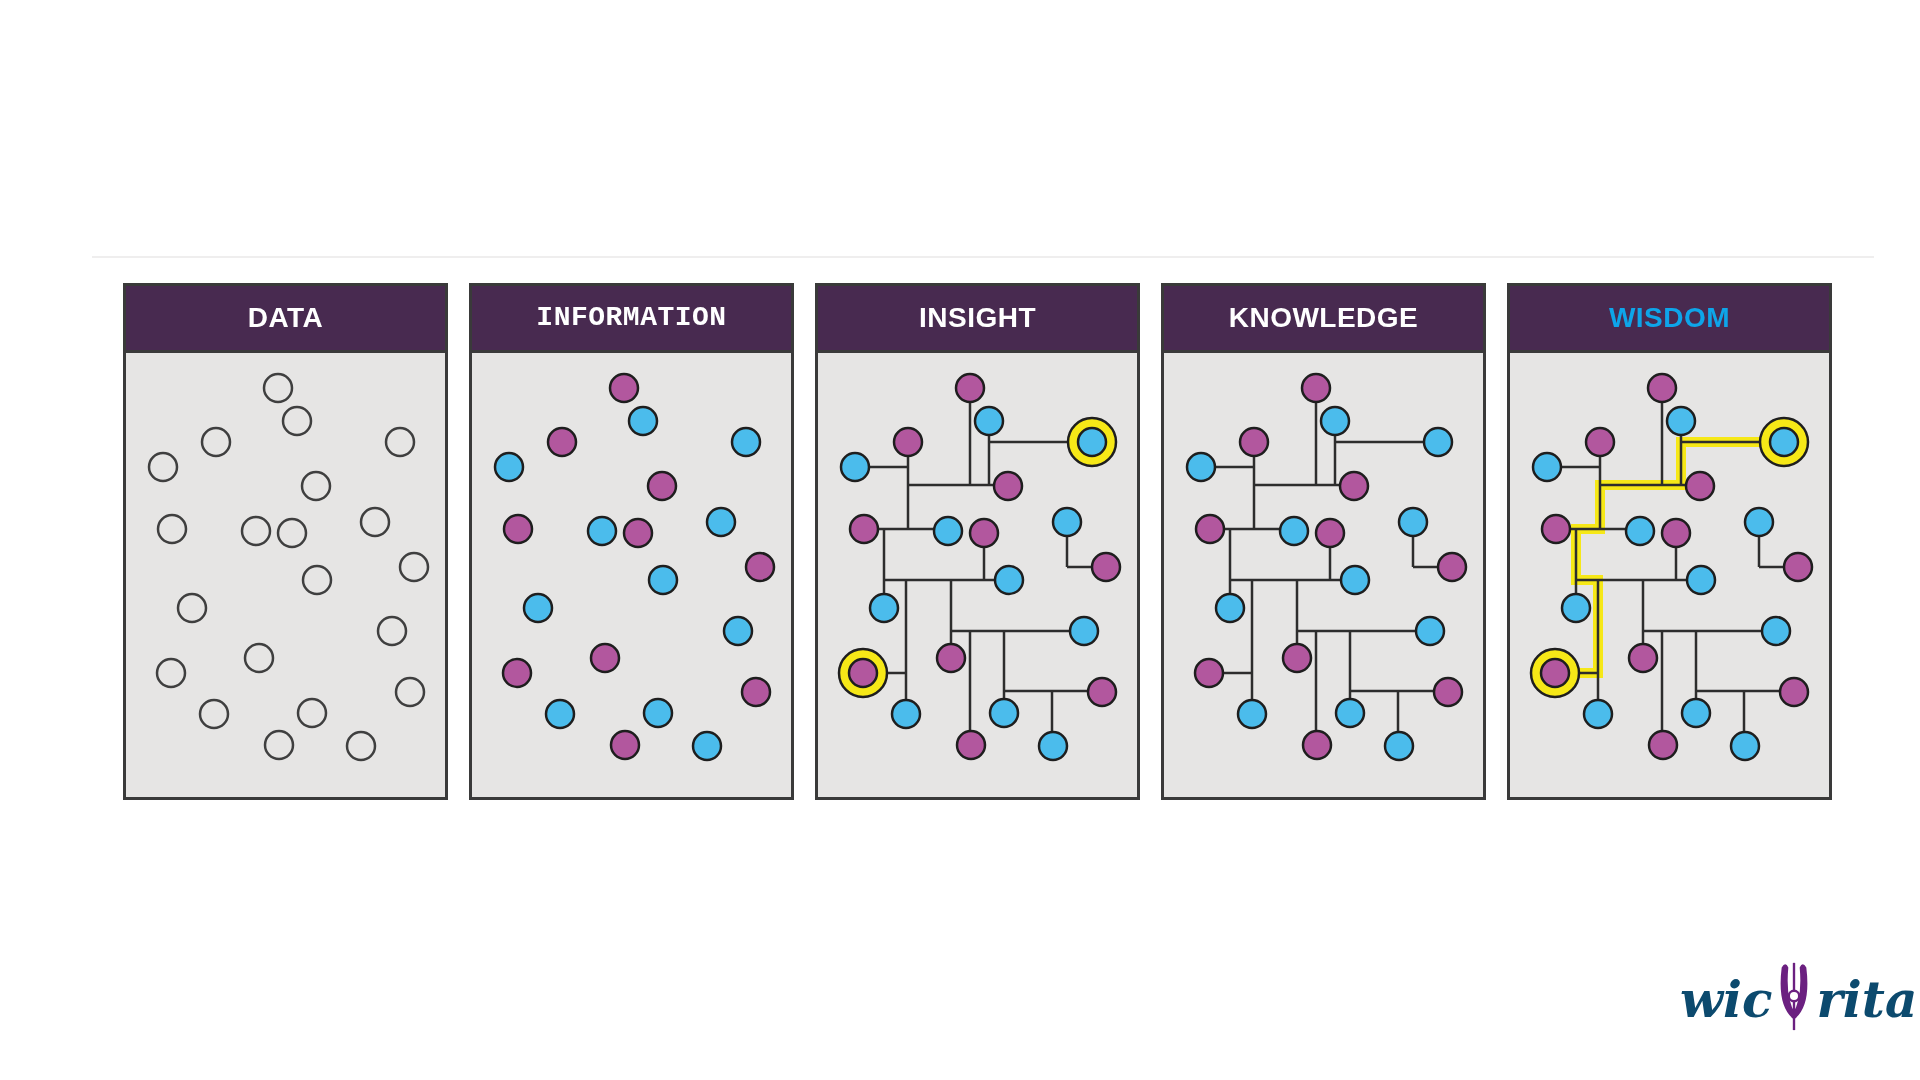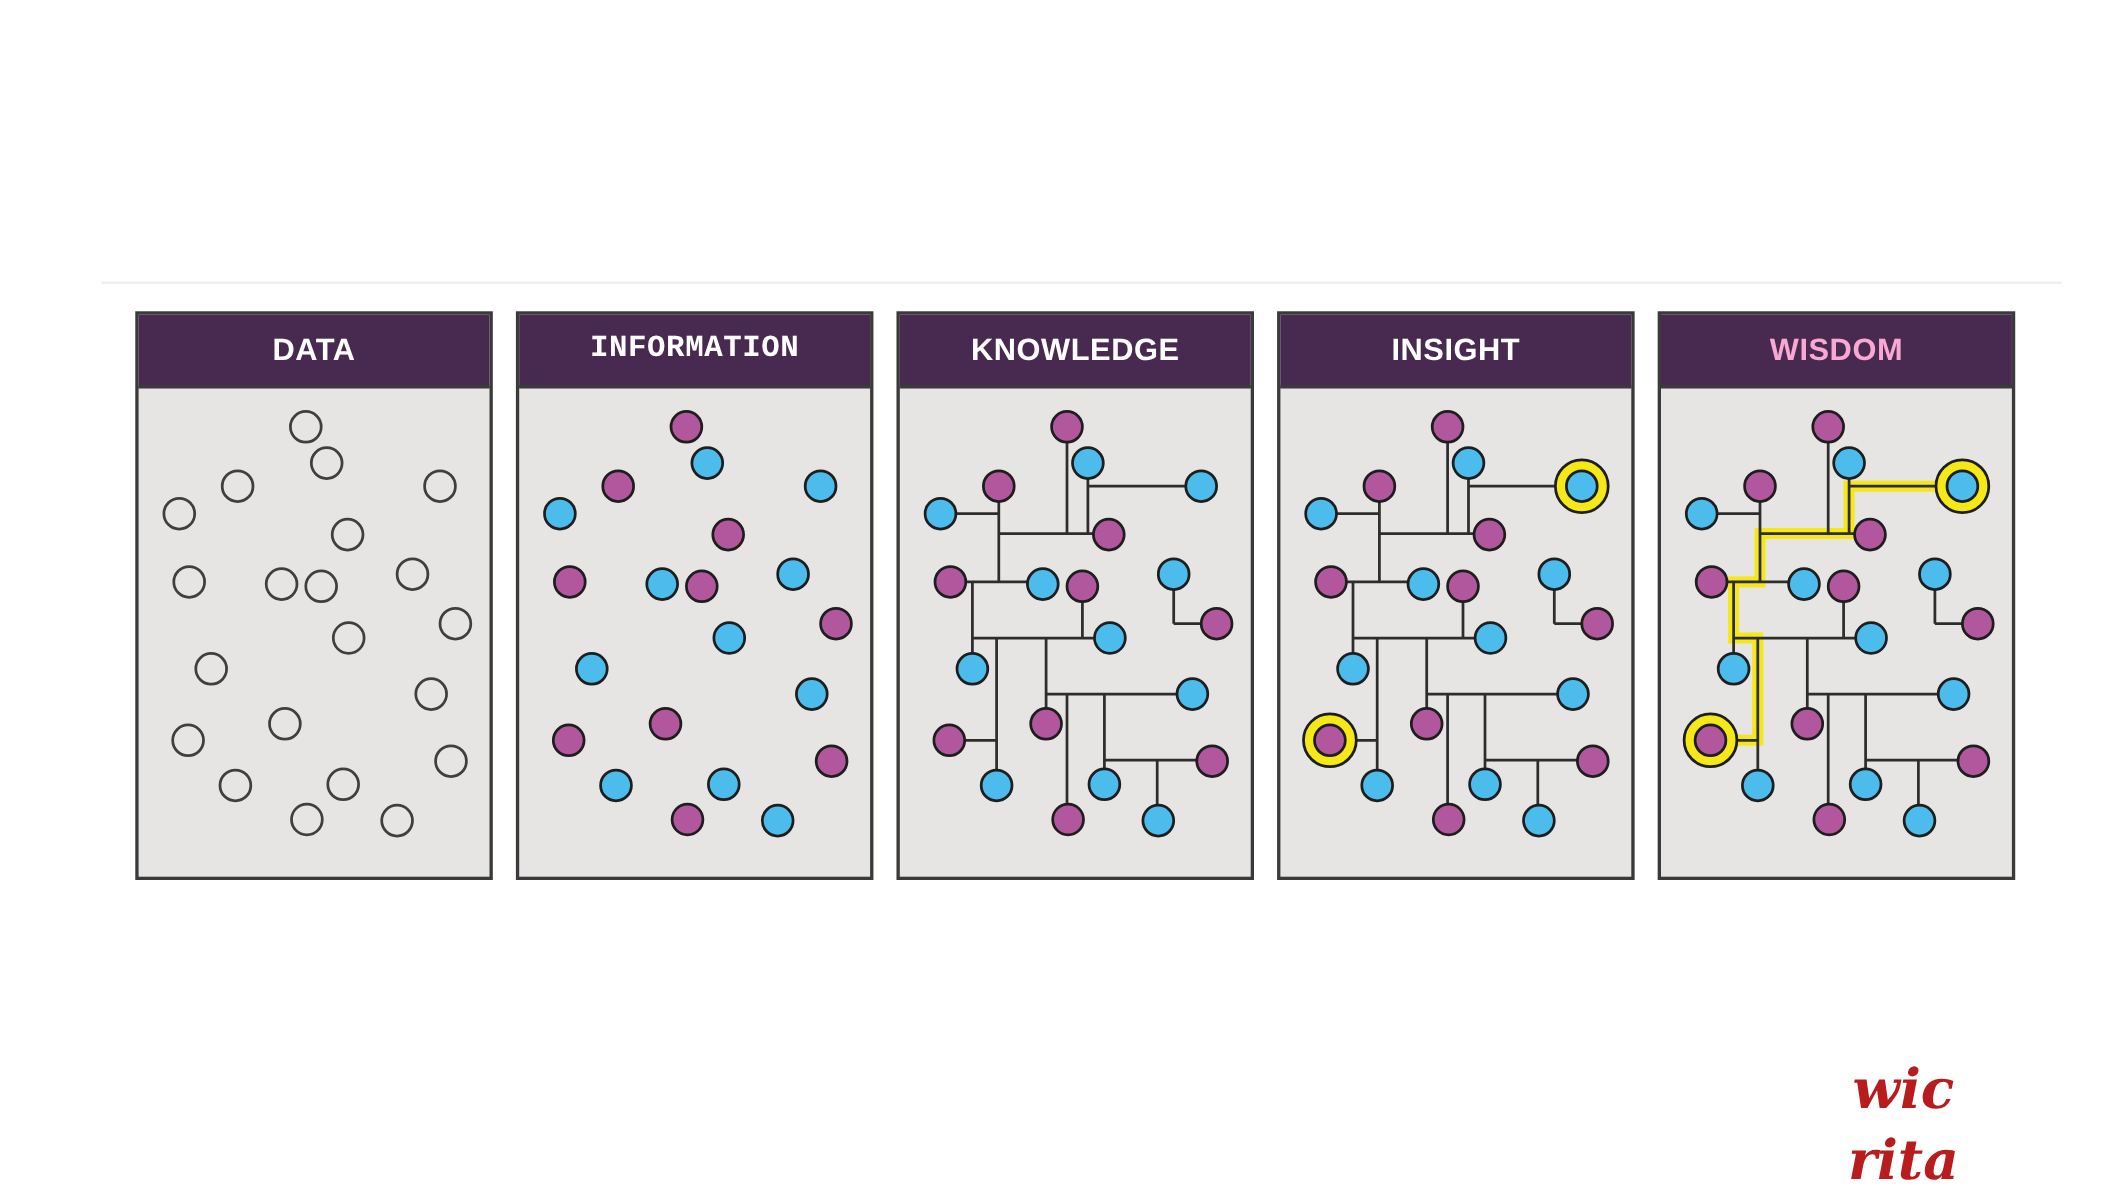--- a/index.html
+++ b/index.html
@@ -64,66 +64,20 @@
           <circle cx="284" cy="339" r="14" fill="none" stroke="#3f3f3f" stroke-width="2.5"></circle>
           <circle cx="88" cy="361" r="14" fill="none" stroke="#3f3f3f" stroke-width="2.5"></circle>
           <circle cx="186" cy="360" r="14" fill="none" stroke="#3f3f3f" stroke-width="2.5"></circle>
           <circle cx="153" cy="392" r="14" fill="none" stroke="#3f3f3f" stroke-width="2.5"></circle>
           <circle cx="235" cy="393" r="14" fill="none" stroke="#3f3f3f" stroke-width="2.5"></circle>
         </svg>
       </div>
       <div class="panel" style="background: rgb(230, 229, 228); border-color: rgb(58, 58, 58);">
         <div class="panel-header" style="background: rgb(72, 42, 80); color: rgb(255, 255, 255); border-bottom-color: rgb(58, 58, 58); font-family: Liberation Mono, monospace;">INFORMATION</div>
         <svg width="319" height="441" viewBox="0 0 319 441" class="panel-body">
-          <circle cx="152" cy="35" r="14" fill="#b2579e" stroke="#1e1e1e" stroke-width="2.5"></circle>
-          <circle cx="171" cy="68" r="14" fill="#4bbcec" stroke="#1e1e1e" stroke-width="2.5"></circle>
-          <circle cx="90" cy="89" r="14" fill="#b2579e" stroke="#1e1e1e" stroke-width="2.5"></circle>
-          <circle cx="274" cy="89" r="14" fill="#4bbcec" stroke="#1e1e1e" stroke-width="2.5"></circle>
-          <circle cx="37" cy="114" r="14" fill="#4bbcec" stroke="#1e1e1e" stroke-width="2.5"></circle>
-          <circle cx="190" cy="133" r="14" fill="#b2579e" stroke="#1e1e1e" stroke-width="2.5"></circle>
-          <circle cx="46" cy="176" r="14" fill="#b2579e" stroke="#1e1e1e" stroke-width="2.5"></circle>
-          <circle cx="130" cy="178" r="14" fill="#4bbcec" stroke="#1e1e1e" stroke-width="2.5"></circle>
-          <circle cx="166" cy="180" r="14" fill="#b2579e" stroke="#1e1e1e" stroke-width="2.5"></circle>
-          <circle cx="249" cy="169" r="14" fill="#4bbcec" stroke="#1e1e1e" stroke-width="2.5"></circle>
-          <circle cx="288" cy="214" r="14" fill="#b2579e" stroke="#1e1e1e" stroke-width="2.5"></circle>
-          <circle cx="191" cy="227" r="14" fill="#4bbcec" stroke="#1e1e1e" stroke-width="2.5"></circle>
-          <circle cx="66" cy="255" r="14" fill="#4bbcec" stroke="#1e1e1e" stroke-width="2.5"></circle>
-          <circle cx="266" cy="278" r="14" fill="#4bbcec" stroke="#1e1e1e" stroke-width="2.5"></circle>
-          <circle cx="133" cy="305" r="14" fill="#b2579e" stroke="#1e1e1e" stroke-width="2.5"></circle>
-          <circle cx="45" cy="320" r="14" fill="#b2579e" stroke="#1e1e1e" stroke-width="2.5"></circle>
-          <circle cx="284" cy="339" r="14" fill="#b2579e" stroke="#1e1e1e" stroke-width="2.5"></circle>
-          <circle cx="88" cy="361" r="14" fill="#4bbcec" stroke="#1e1e1e" stroke-width="2.5"></circle>
-          <circle cx="186" cy="360" r="14" fill="#4bbcec" stroke="#1e1e1e" stroke-width="2.5"></circle>
-          <circle cx="153" cy="392" r="14" fill="#b2579e" stroke="#1e1e1e" stroke-width="2.5"></circle>
-          <circle cx="235" cy="393" r="14" fill="#4bbcec" stroke="#1e1e1e" stroke-width="2.5"></circle>
-        </svg>
-      </div>
-      <div class="panel" style="background: rgb(230, 229, 228); border-color: rgb(58, 58, 58);">
-        <div class="panel-header" style="background: rgb(72, 42, 80); color: rgb(255, 255, 255); border-bottom-color: rgb(58, 58, 58);">KNOWLEDGE</div>
-        <svg width="319" height="441" viewBox="0 0 319 441" class="panel-body">
-          <line x1="152" y1="49" x2="152" y2="132" stroke="#2d2d2d" stroke-width="2.5"></line>
-          <line x1="171" y1="82" x2="171" y2="132" stroke="#2d2d2d" stroke-width="2.5"></line>
-          <line x1="171" y1="89" x2="260" y2="89" stroke="#2d2d2d" stroke-width="2.5"></line>
-          <line x1="90" y1="132" x2="176" y2="132" stroke="#2d2d2d" stroke-width="2.5"></line>
-          <line x1="90" y1="103" x2="90" y2="176" stroke="#2d2d2d" stroke-width="2.5"></line>
-          <line x1="51" y1="114" x2="90" y2="114" stroke="#2d2d2d" stroke-width="2.5"></line>
-          <line x1="60" y1="176" x2="116" y2="176" stroke="#2d2d2d" stroke-width="2.5"></line>
-          <line x1="66" y1="176" x2="66" y2="241" stroke="#2d2d2d" stroke-width="2.5"></line>
-          <line x1="66" y1="227" x2="177" y2="227" stroke="#2d2d2d" stroke-width="2.5"></line>
-          <line x1="166" y1="194" x2="166" y2="227" stroke="#2d2d2d" stroke-width="2.5"></line>
-          <line x1="249" y1="183" x2="249" y2="214" stroke="#2d2d2d" stroke-width="2.5"></line>
-          <line x1="249" y1="214" x2="274" y2="214" stroke="#2d2d2d" stroke-width="2.5"></line>
-          <line x1="88" y1="227" x2="88" y2="347" stroke="#2d2d2d" stroke-width="2.5"></line>
-          <line x1="59" y1="320" x2="88" y2="320" stroke="#2d2d2d" stroke-width="2.5"></line>
-          <line x1="133" y1="227" x2="133" y2="291" stroke="#2d2d2d" stroke-width="2.5"></line>
-          <line x1="133" y1="278" x2="252" y2="278" stroke="#2d2d2d" stroke-width="2.5"></line>
-          <line x1="152" y1="278" x2="152" y2="378" stroke="#2d2d2d" stroke-width="2.5"></line>
-          <line x1="186" y1="278" x2="186" y2="346" stroke="#2d2d2d" stroke-width="2.5"></line>
-          <line x1="186" y1="338" x2="270" y2="338" stroke="#2d2d2d" stroke-width="2.5"></line>
-          <line x1="234" y1="338" x2="234" y2="379" stroke="#2d2d2d" stroke-width="2.5"></line>
           <circle cx="152" cy="35" r="14" fill="#b2579e" stroke="#1e1e1e" stroke-width="2.5"></circle>
           <circle cx="171" cy="68" r="14" fill="#4bbcec" stroke="#1e1e1e" stroke-width="2.5"></circle>
           <circle cx="90" cy="89" r="14" fill="#b2579e" stroke="#1e1e1e" stroke-width="2.5"></circle>
           <circle cx="274" cy="89" r="14" fill="#4bbcec" stroke="#1e1e1e" stroke-width="2.5"></circle>
           <circle cx="37" cy="114" r="14" fill="#4bbcec" stroke="#1e1e1e" stroke-width="2.5"></circle>
           <circle cx="190" cy="133" r="14" fill="#b2579e" stroke="#1e1e1e" stroke-width="2.5"></circle>
           <circle cx="46" cy="176" r="14" fill="#b2579e" stroke="#1e1e1e" stroke-width="2.5"></circle>
           <circle cx="130" cy="178" r="14" fill="#4bbcec" stroke="#1e1e1e" stroke-width="2.5"></circle>
           <circle cx="166" cy="180" r="14" fill="#b2579e" stroke="#1e1e1e" stroke-width="2.5"></circle>
           <circle cx="249" cy="169" r="14" fill="#4bbcec" stroke="#1e1e1e" stroke-width="2.5"></circle>
@@ -182,21 +136,67 @@
           <circle cx="133" cy="305" r="14" fill="#b2579e" stroke="#1e1e1e" stroke-width="2.5"></circle>
           <circle cx="45" cy="320" r="14" fill="#b2579e" stroke="#1e1e1e" stroke-width="2.5"></circle>
           <circle cx="284" cy="339" r="14" fill="#b2579e" stroke="#1e1e1e" stroke-width="2.5"></circle>
           <circle cx="88" cy="361" r="14" fill="#4bbcec" stroke="#1e1e1e" stroke-width="2.5"></circle>
           <circle cx="186" cy="360" r="14" fill="#4bbcec" stroke="#1e1e1e" stroke-width="2.5"></circle>
           <circle cx="153" cy="392" r="14" fill="#b2579e" stroke="#1e1e1e" stroke-width="2.5"></circle>
           <circle cx="235" cy="393" r="14" fill="#4bbcec" stroke="#1e1e1e" stroke-width="2.5"></circle>
         </svg>
       </div>
       <div class="panel" style="background: rgb(230, 229, 228); border-color: rgb(58, 58, 58);">
-        <div class="panel-header" style="background: rgb(72, 42, 80); color: #f9a8d4; border-bottom-color: rgb(58, 58, 58);">WISDOM</div>
+        <div class="panel-header" style="background: rgb(72, 42, 80); color: rgb(255, 255, 255); border-bottom-color: rgb(58, 58, 58);">KNOWLEDGE</div>
+        <svg width="319" height="441" viewBox="0 0 319 441" class="panel-body">
+          <line x1="152" y1="49" x2="152" y2="132" stroke="#2d2d2d" stroke-width="2.5"></line>
+          <line x1="171" y1="82" x2="171" y2="132" stroke="#2d2d2d" stroke-width="2.5"></line>
+          <line x1="171" y1="89" x2="260" y2="89" stroke="#2d2d2d" stroke-width="2.5"></line>
+          <line x1="90" y1="132" x2="176" y2="132" stroke="#2d2d2d" stroke-width="2.5"></line>
+          <line x1="90" y1="103" x2="90" y2="176" stroke="#2d2d2d" stroke-width="2.5"></line>
+          <line x1="51" y1="114" x2="90" y2="114" stroke="#2d2d2d" stroke-width="2.5"></line>
+          <line x1="60" y1="176" x2="116" y2="176" stroke="#2d2d2d" stroke-width="2.5"></line>
+          <line x1="66" y1="176" x2="66" y2="241" stroke="#2d2d2d" stroke-width="2.5"></line>
+          <line x1="66" y1="227" x2="177" y2="227" stroke="#2d2d2d" stroke-width="2.5"></line>
+          <line x1="166" y1="194" x2="166" y2="227" stroke="#2d2d2d" stroke-width="2.5"></line>
+          <line x1="249" y1="183" x2="249" y2="214" stroke="#2d2d2d" stroke-width="2.5"></line>
+          <line x1="249" y1="214" x2="274" y2="214" stroke="#2d2d2d" stroke-width="2.5"></line>
+          <line x1="88" y1="227" x2="88" y2="347" stroke="#2d2d2d" stroke-width="2.5"></line>
+          <line x1="59" y1="320" x2="88" y2="320" stroke="#2d2d2d" stroke-width="2.5"></line>
+          <line x1="133" y1="227" x2="133" y2="291" stroke="#2d2d2d" stroke-width="2.5"></line>
+          <line x1="133" y1="278" x2="252" y2="278" stroke="#2d2d2d" stroke-width="2.5"></line>
+          <line x1="152" y1="278" x2="152" y2="378" stroke="#2d2d2d" stroke-width="2.5"></line>
+          <line x1="186" y1="278" x2="186" y2="346" stroke="#2d2d2d" stroke-width="2.5"></line>
+          <line x1="186" y1="338" x2="270" y2="338" stroke="#2d2d2d" stroke-width="2.5"></line>
+          <line x1="234" y1="338" x2="234" y2="379" stroke="#2d2d2d" stroke-width="2.5"></line>
+          <circle cx="152" cy="35" r="14" fill="#b2579e" stroke="#1e1e1e" stroke-width="2.5"></circle>
+          <circle cx="171" cy="68" r="14" fill="#4bbcec" stroke="#1e1e1e" stroke-width="2.5"></circle>
+          <circle cx="90" cy="89" r="14" fill="#b2579e" stroke="#1e1e1e" stroke-width="2.5"></circle>
+          <circle cx="274" cy="89" r="14" fill="#4bbcec" stroke="#1e1e1e" stroke-width="2.5"></circle>
+          <circle cx="37" cy="114" r="14" fill="#4bbcec" stroke="#1e1e1e" stroke-width="2.5"></circle>
+          <circle cx="190" cy="133" r="14" fill="#b2579e" stroke="#1e1e1e" stroke-width="2.5"></circle>
+          <circle cx="46" cy="176" r="14" fill="#b2579e" stroke="#1e1e1e" stroke-width="2.5"></circle>
+          <circle cx="130" cy="178" r="14" fill="#4bbcec" stroke="#1e1e1e" stroke-width="2.5"></circle>
+          <circle cx="166" cy="180" r="14" fill="#b2579e" stroke="#1e1e1e" stroke-width="2.5"></circle>
+          <circle cx="249" cy="169" r="14" fill="#4bbcec" stroke="#1e1e1e" stroke-width="2.5"></circle>
+          <circle cx="288" cy="214" r="14" fill="#b2579e" stroke="#1e1e1e" stroke-width="2.5"></circle>
+          <circle cx="191" cy="227" r="14" fill="#4bbcec" stroke="#1e1e1e" stroke-width="2.5"></circle>
+          <circle cx="66" cy="255" r="14" fill="#4bbcec" stroke="#1e1e1e" stroke-width="2.5"></circle>
+          <circle cx="266" cy="278" r="14" fill="#4bbcec" stroke="#1e1e1e" stroke-width="2.5"></circle>
+          <circle cx="133" cy="305" r="14" fill="#b2579e" stroke="#1e1e1e" stroke-width="2.5"></circle>
+          <circle cx="45" cy="320" r="14" fill="#b2579e" stroke="#1e1e1e" stroke-width="2.5"></circle>
+          <circle cx="284" cy="339" r="14" fill="#b2579e" stroke="#1e1e1e" stroke-width="2.5"></circle>
+          <circle cx="88" cy="361" r="14" fill="#4bbcec" stroke="#1e1e1e" stroke-width="2.5"></circle>
+          <circle cx="186" cy="360" r="14" fill="#4bbcec" stroke="#1e1e1e" stroke-width="2.5"></circle>
+          <circle cx="153" cy="392" r="14" fill="#b2579e" stroke="#1e1e1e" stroke-width="2.5"></circle>
+          <circle cx="235" cy="393" r="14" fill="#4bbcec" stroke="#1e1e1e" stroke-width="2.5"></circle>
+        </svg>
+      </div>
+      <div class="panel" style="background: rgb(230, 229, 228); border-color: rgb(58, 58, 58);">
+        <div class="panel-header" style="background: rgb(72, 42, 80); color: #0ea5e9; border-bottom-color: rgb(58, 58, 58);">WISDOM</div>
         <svg width="319" height="441" viewBox="0 0 319 441" class="panel-body">
           <polyline points="45,320 88,320 88,227 66,227 66,176 90,176 90,132 171,132 171,89 274,89" fill="none" stroke="#f6e817" stroke-width="10" stroke-linejoin="miter" stroke-linecap="butt"></polyline>
           <line x1="152" y1="49" x2="152" y2="132" stroke="#2d2d2d" stroke-width="2.5"></line>
           <line x1="171" y1="82" x2="171" y2="132" stroke="#2d2d2d" stroke-width="2.5"></line>
           <line x1="171" y1="89" x2="260" y2="89" stroke="#2d2d2d" stroke-width="2.5"></line>
           <line x1="90" y1="132" x2="176" y2="132" stroke="#2d2d2d" stroke-width="2.5"></line>
           <line x1="90" y1="103" x2="90" y2="176" stroke="#2d2d2d" stroke-width="2.5"></line>
           <line x1="51" y1="114" x2="90" y2="114" stroke="#2d2d2d" stroke-width="2.5"></line>
           <line x1="60" y1="176" x2="116" y2="176" stroke="#2d2d2d" stroke-width="2.5"></line>
           <line x1="66" y1="176" x2="66" y2="241" stroke="#2d2d2d" stroke-width="2.5"></line>
@@ -231,21 +231,21 @@
           <circle cx="133" cy="305" r="14" fill="#b2579e" stroke="#1e1e1e" stroke-width="2.5"></circle>
           <circle cx="45" cy="320" r="14" fill="#b2579e" stroke="#1e1e1e" stroke-width="2.5"></circle>
           <circle cx="284" cy="339" r="14" fill="#b2579e" stroke="#1e1e1e" stroke-width="2.5"></circle>
           <circle cx="88" cy="361" r="14" fill="#4bbcec" stroke="#1e1e1e" stroke-width="2.5"></circle>
           <circle cx="186" cy="360" r="14" fill="#4bbcec" stroke="#1e1e1e" stroke-width="2.5"></circle>
           <circle cx="153" cy="392" r="14" fill="#b2579e" stroke="#1e1e1e" stroke-width="2.5"></circle>
           <circle cx="235" cy="393" r="14" fill="#4bbcec" stroke="#1e1e1e" stroke-width="2.5"></circle>
         </svg>
       </div>
     </div>
-  <div class="logo" id="logo" style="color: #b91c1c; flex-direction: column;">
+  <div class="logo" id="logo" style="color: #0c4a6e;">
     <span>wic</span>
     <svg class="nib" width="38" height="72" viewBox="0 0 40 76" aria-hidden="true">
       <g id="nib-group">
         <line x1="20" y1="3" x2="20" y2="74" stroke-width="2.5" stroke="#6b2080"></line>
         <path d="M19,62 Q2,48 7,8 Q11,1 14,8 Q11,40 21,56 Z" stroke="none" fill="#6b2080"></path>
         <path d="M21,62 Q38,48 33,8 Q29,1 26,8 Q29,40 19,56 Z" stroke="none" fill="#6b2080"></path>
         <circle cx="20" cy="38" r="5.5" fill="#ffffff" stroke-width="2.5" stroke="#6b2080"></circle>
       </g>
     </svg>
     <span>rita</span>

